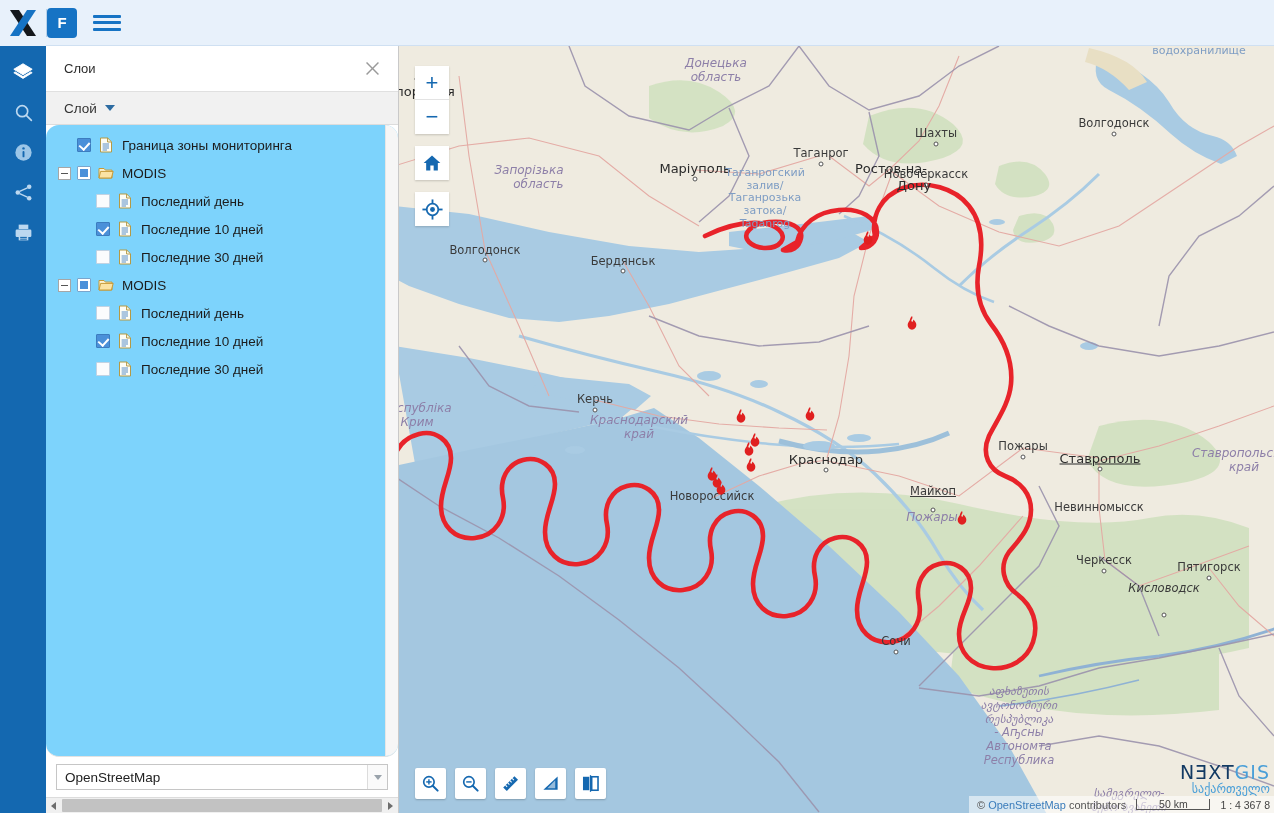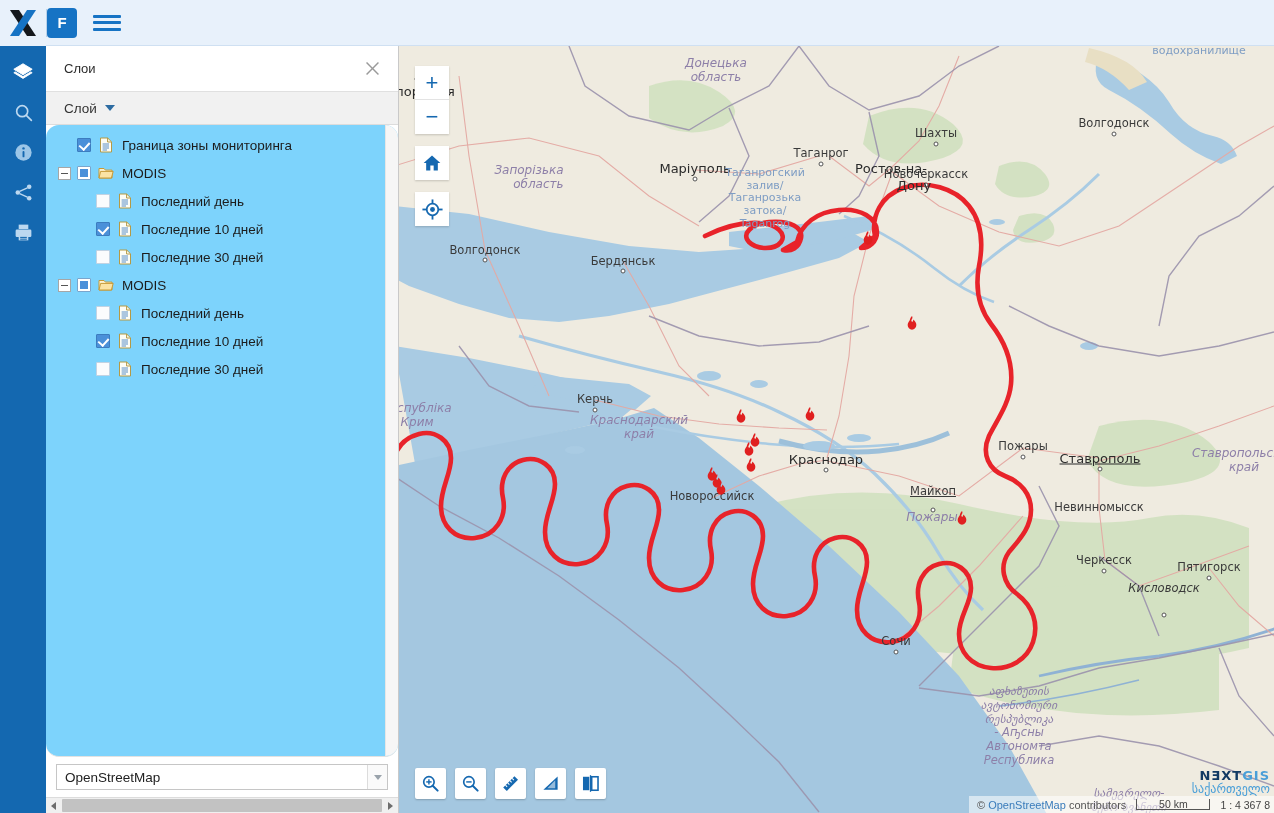--- a/index.html
+++ b/index.html
@@ -276,21 +276,21 @@
     text-align: center;
     font-size: 10.5px; color: #444; line-height: 10px;
   }
   #scale-ratio { margin-left: 10px; font-size: 10.5px; color:#444; }
 
   #ngw-logo {
     position: absolute; right: 4px; bottom: 18px; z-index: 12;
     text-align: right; line-height: 1;
   }
   #ngw-logo .main {
-    font-size: 13px; font-weight: bold; letter-spacing: 1px;
+    font-size: 19px; font-weight: normal; letter-spacing: 1px;
     font-family: "DejaVu Sans", sans-serif;
     text-align: right;
   }
   #ngw-logo .main .dark { color: #123a63; }
   #ngw-logo .main .light { color: #4a9fd8; }
   #ngw-logo .sub { font-size: 12px; color: #4a9fd8; margin-top: 1px; }
 </style>
 </head>
 <body>
 

